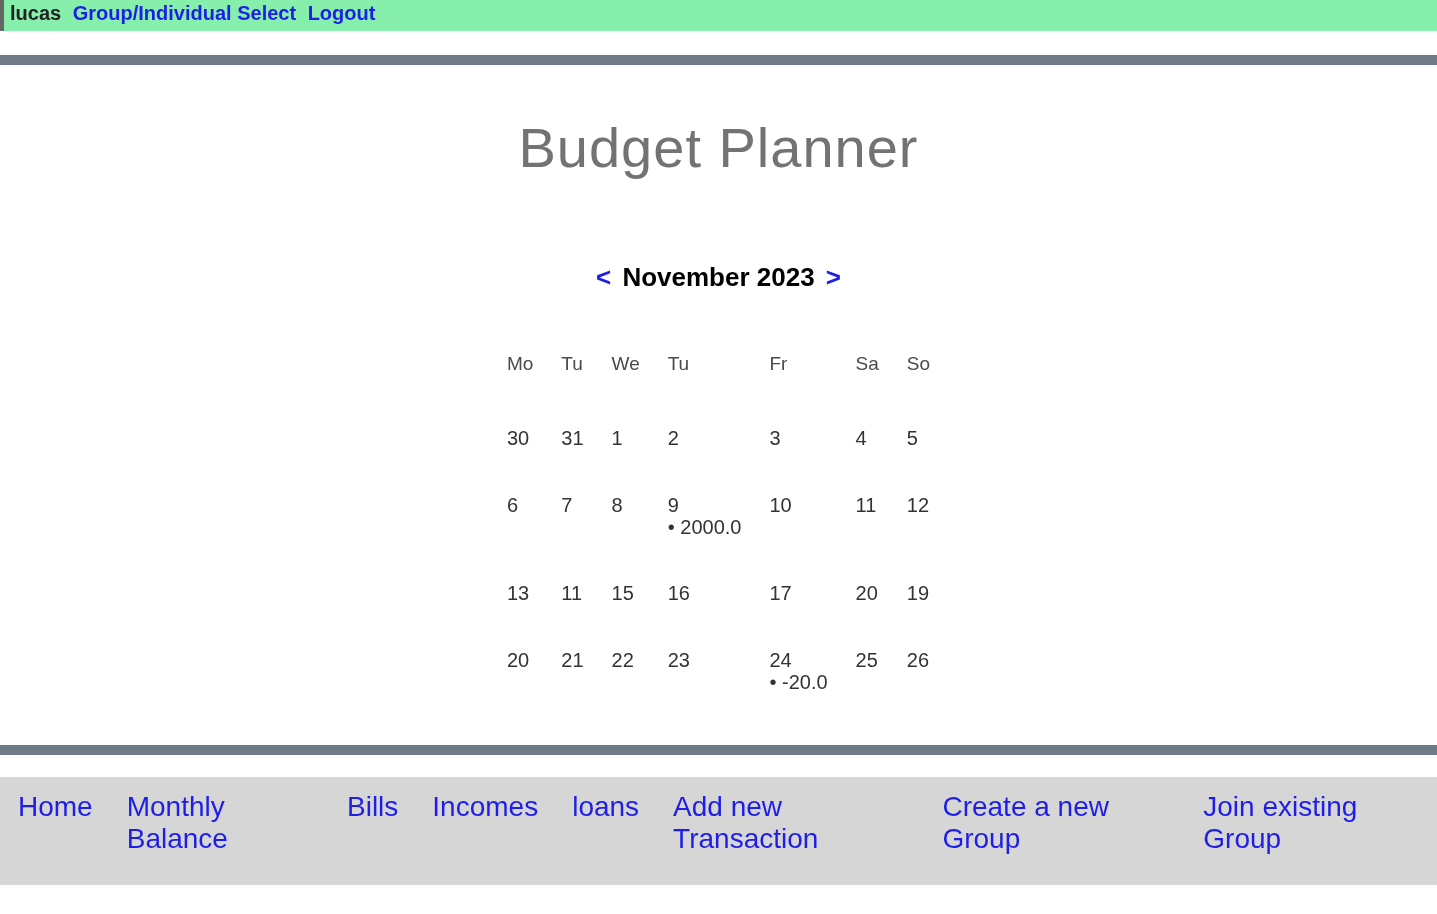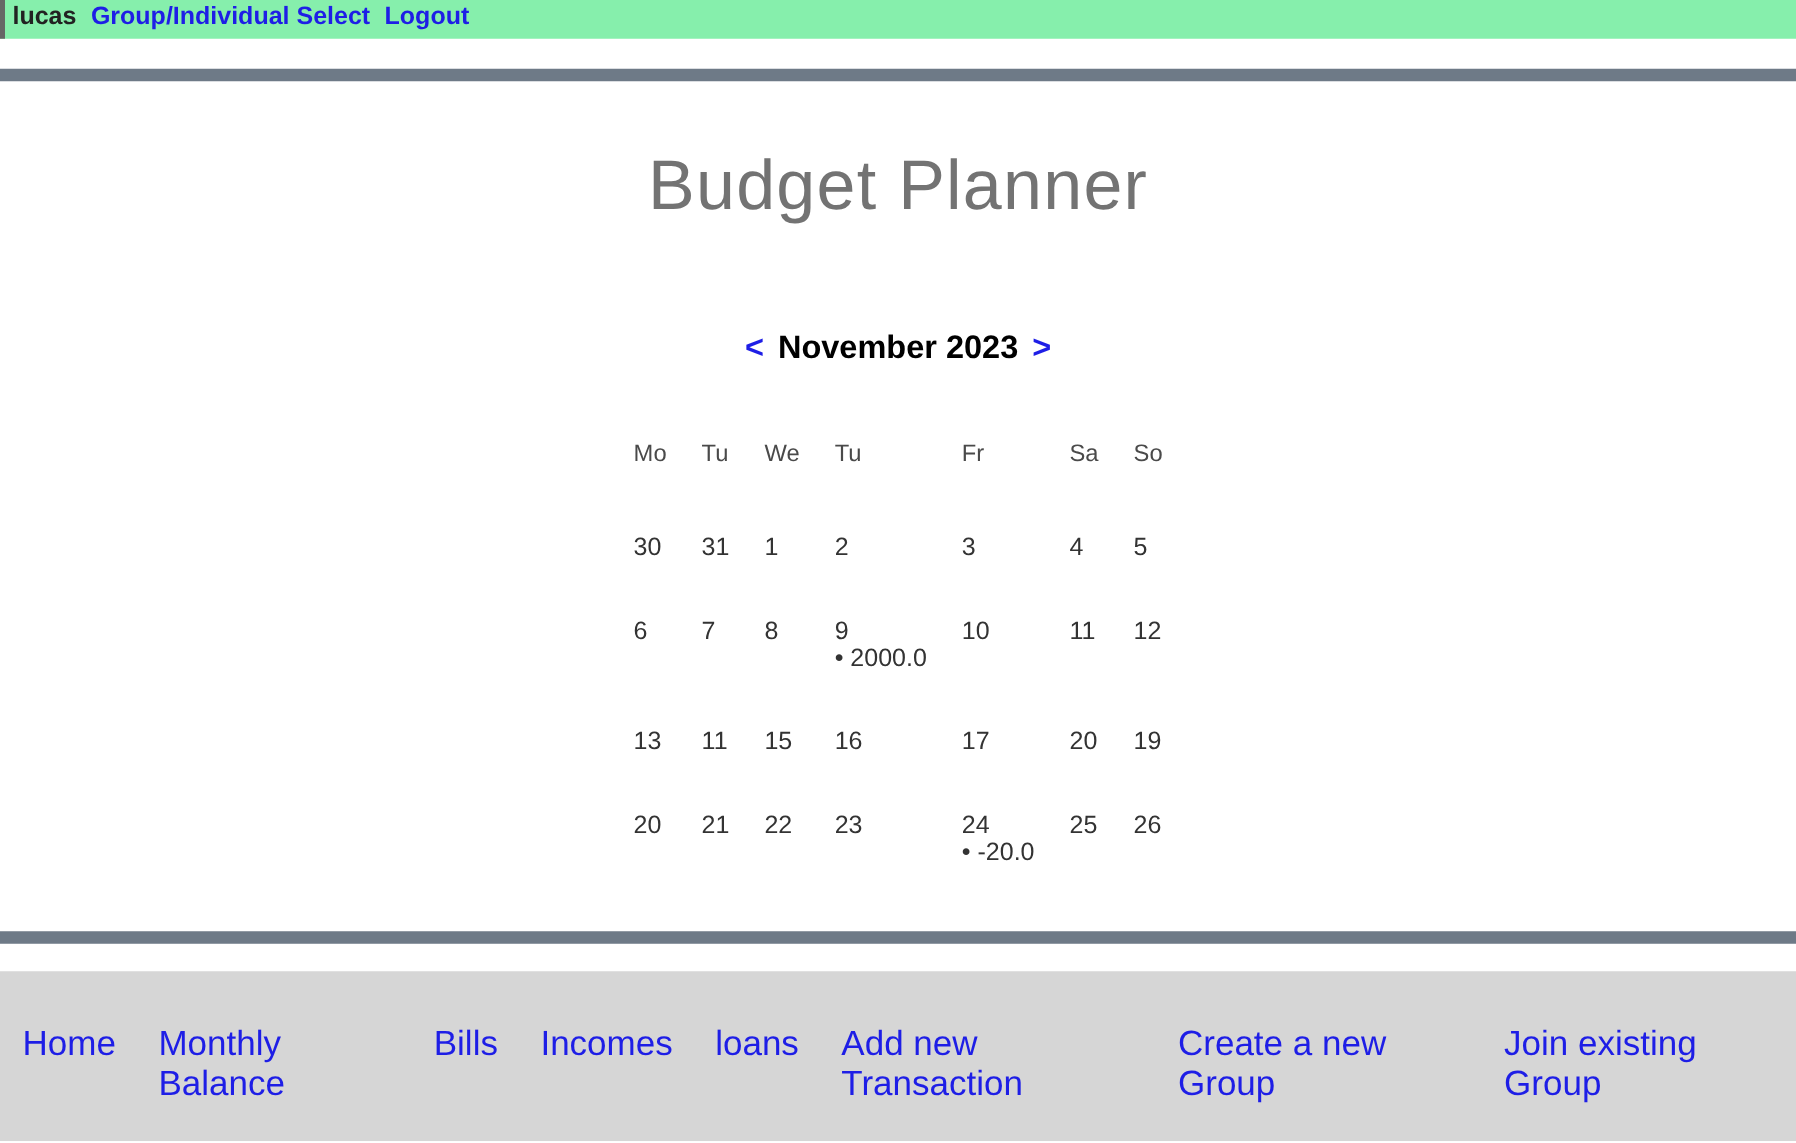--- a/index.html
+++ b/index.html
@@ -82,21 +82,20 @@
     margin-top: 22px;
     padding: 14px 18px 30px 18px;
     display: flex;
     align-items: flex-start;
     gap: 34px;
     font-size: 28px;
   }
   .footer-nav a {
     color: #1e1ee6;
     text-decoration: none;
-    margin-top: 28px;
   }
   .footer-nav .group {
     display: inline-block;
     max-width: 200px;
   }
 </style>
 </head>
 <body>
 
 <div class="topbar">

